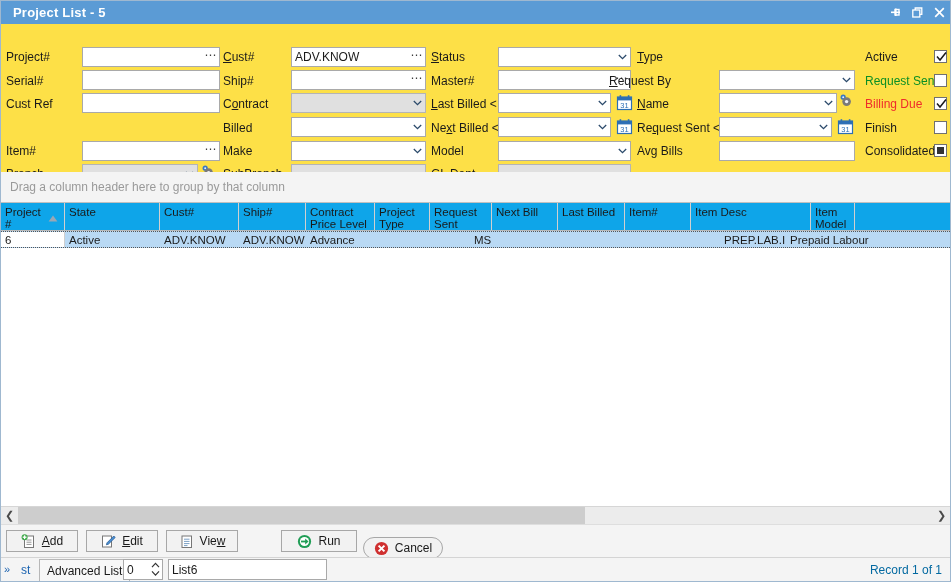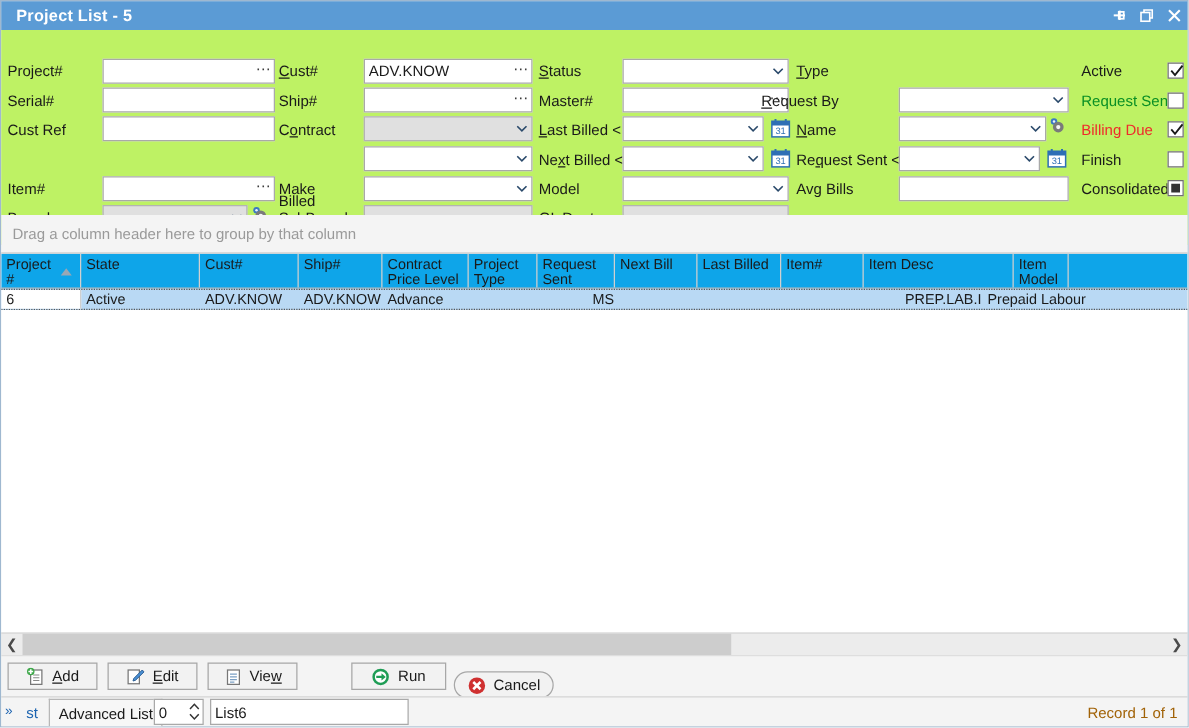--- a/index.html
+++ b/index.html
@@ -38,21 +38,21 @@
     width: 22px; height: 21px;
     display: flex; align-items: center; justify-content: center;
     color: #ffffff;
   }
   .tb-btn svg { display: block; }
 
   
   .filters {
     position: absolute; left: 0; top: 23px;
     width: 949px; height: 172px;
-    background: #bef264;
+    background: #fde047;
     border-bottom: 1px solid #c8c8c8;
   }
   .lbl {
     position: absolute;
     font-size: 12px;
     color: #1a1a1a;
     white-space: nowrap;
     line-height: 15px;
   }
   .lbl.green { color: #0a8f25; }
@@ -244,21 +244,21 @@
   .listname {
     position: absolute; left: 167px; top: 1px;
     width: 159px; height: 21px;
     background: #ffffff;
     border: 1px solid #a9a9a9;
     display: flex; align-items: center;
     font-size: 12px; padding-left: 3px;
   }
   .recinfo {
     position: absolute; right: 8px; top: 5px;
-    font-size: 12px; color: #a16207;
+    font-size: 12px; color: #0369a1;
   }
 </style>
 </head>
 <body>
 
 <div id="app">
 
   <div class="titlebar">
     <div class="title">Project List - 5</div>
     <div class="spacer"></div>
@@ -318,21 +318,21 @@
         <circle cx="5.2" cy="4.2" r="2.6" fill="#3b78c3"></circle>
         <circle cx="5.2" cy="4.2" r="1" fill="#e9f1fa"></circle>
         <circle cx="8.6" cy="8.6" r="4.3" fill="#7a7a7a"></circle>
         <circle cx="8.6" cy="8.6" r="1.7" fill="#f4f4f4"></circle>
       </svg>
     </div>
 
     <div class="lbl" style="left:222px; top:26px;"><u>C</u>ust#</div>
     <div class="lbl" style="left:222px; top:50px;">Ship#</div>
     <div class="lbl" style="left:222px; top:73px;">C<u>o</u>ntract</div>
-    <div class="lbl" style="left:222px; top:97px;margin-top:33px;">Billed</div>
+    <div class="lbl" style="left:222px; top:97px;">Billed</div>
     <div class="lbl" style="left:222px; top:120px;">Make</div>
     <div class="lbl" style="left:222px; top:143px;">SubBranch</div>
 
     <div class="fld" style="left:290px; top:23px; width:135px;">
       <span class="val">ADV.KNOW</span>
       <span class="ell">⋯</span>
     </div>
     <div class="fld" style="left:290px; top:46px; width:135px;">
       <span class="val"></span>
       <span class="ell">⋯</span>

